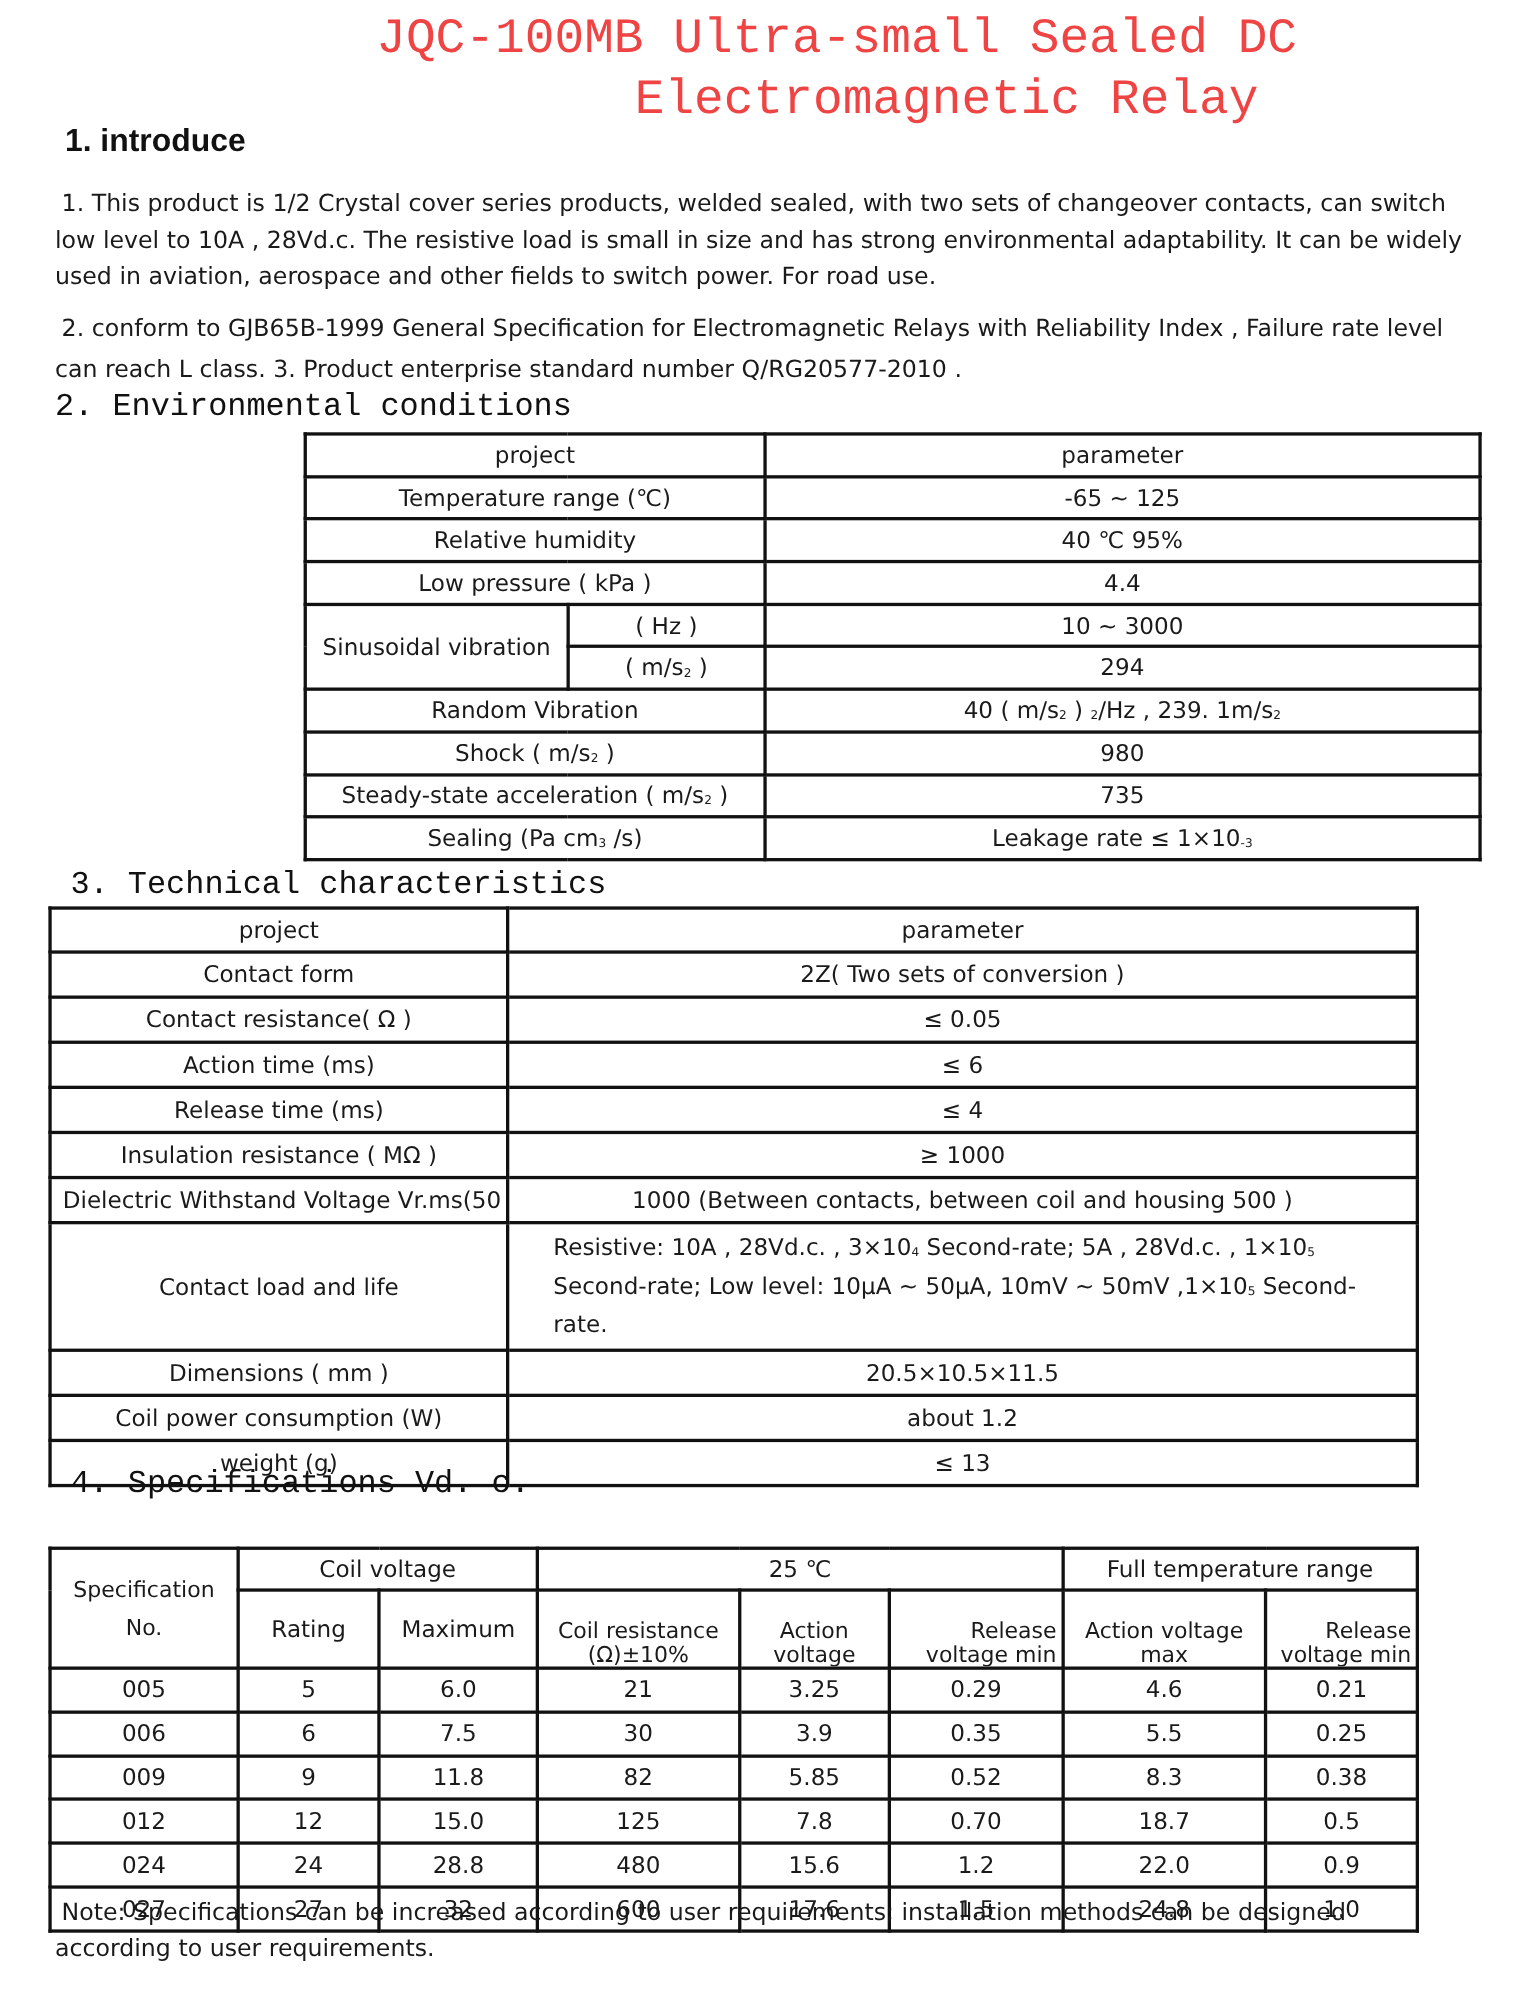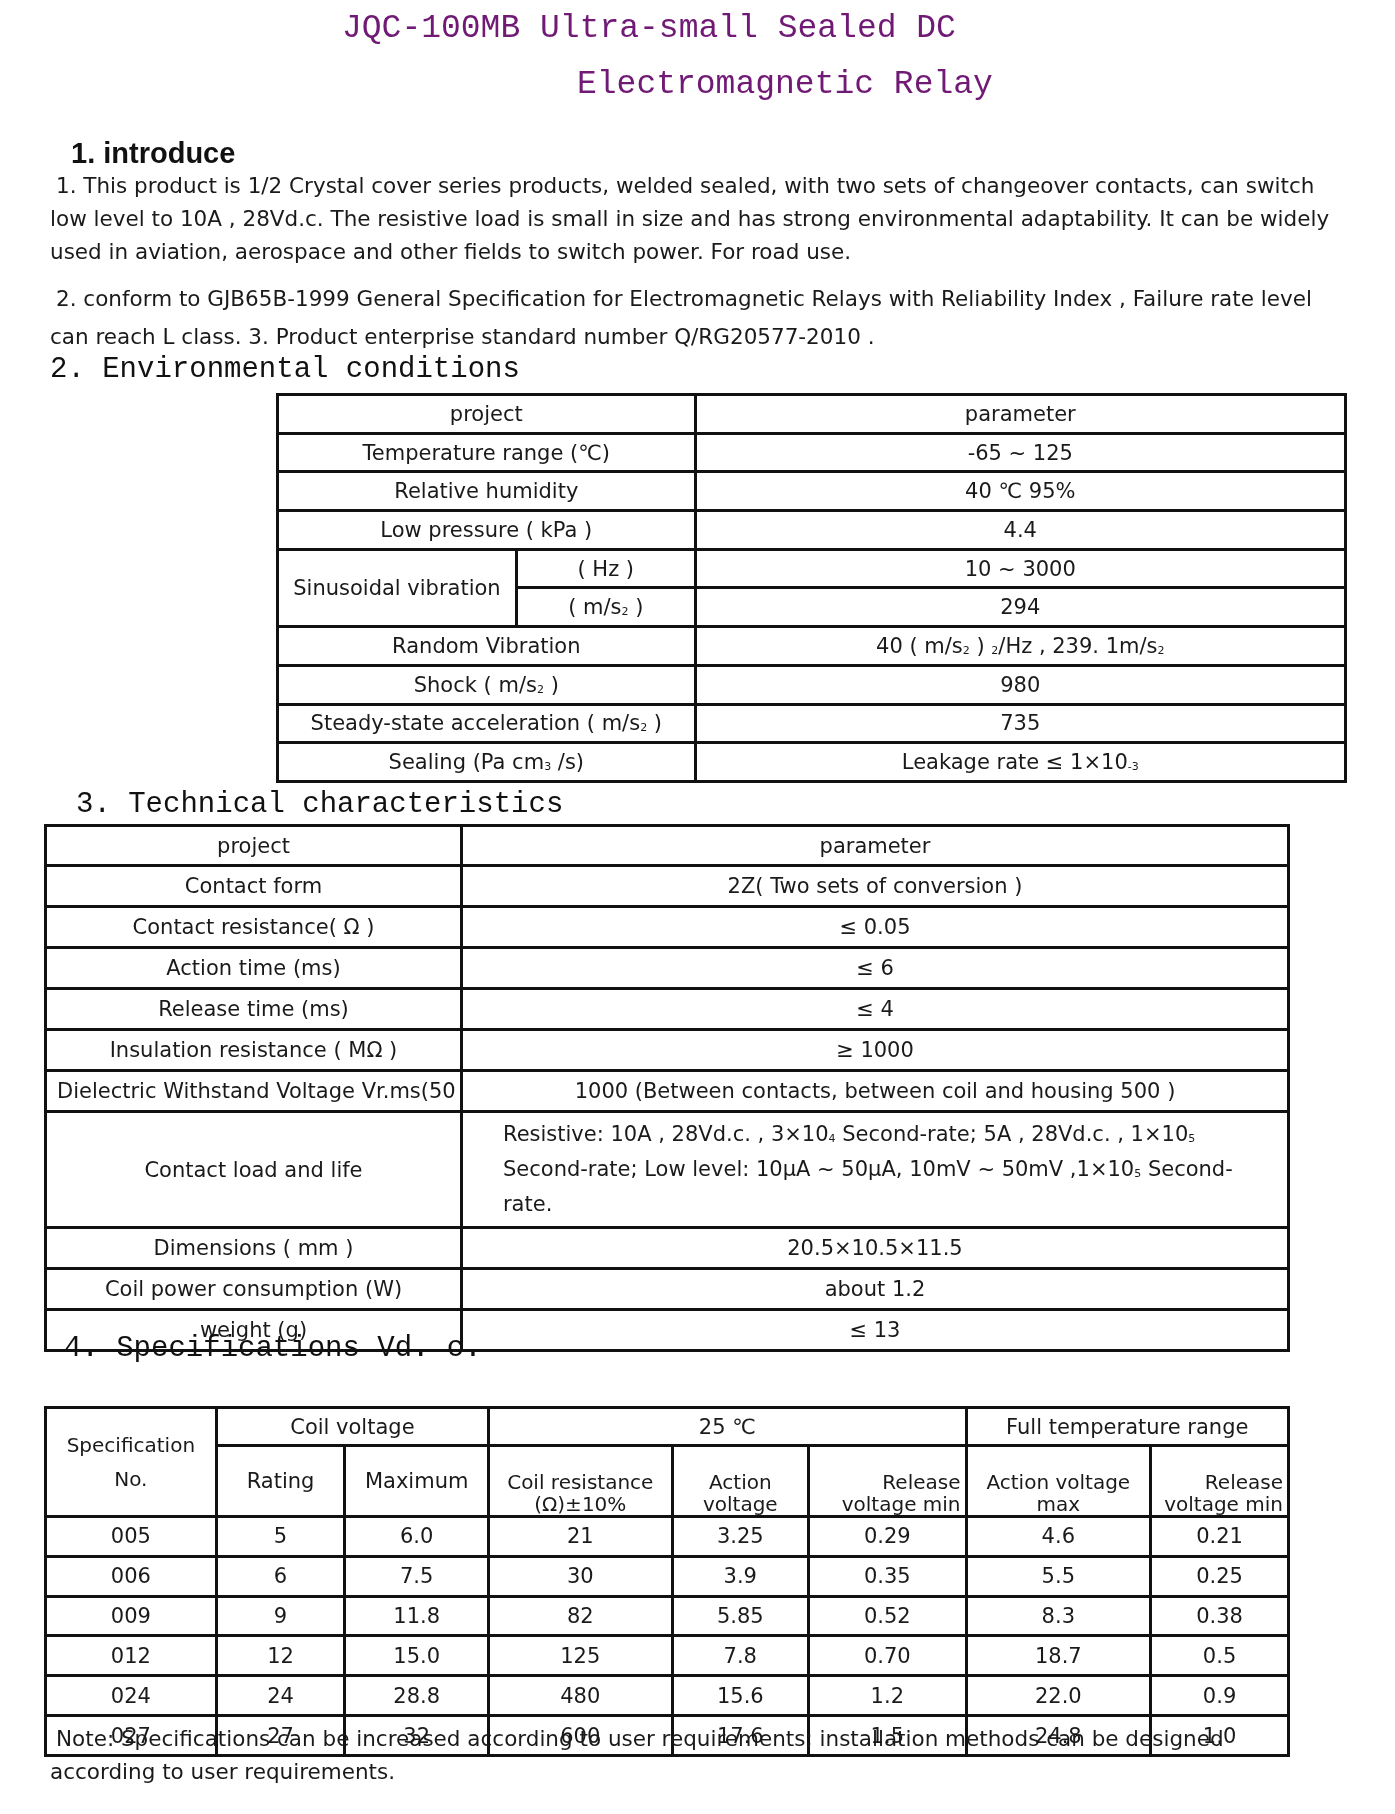--- a/index.html
+++ b/index.html
@@ -1,35 +1,35 @@
 <!DOCTYPE html>
 <html><head>
 <meta charset="utf-8">
 <style>
   html, body { margin:0; padding:0; background:#ffffff; }
   body { width:1395px; height:1814px; position:relative; overflow:hidden; color:#111; font-family:"Liberation Sans", sans-serif; }
   .abs { position:absolute; }
-  .title { font-family:"Liberation Mono", "DejaVu Sans Mono", monospace; font-size:33px; color:#701a75; white-space:nowrap; letter-spacing:0px; }
+  .title { font-family:"Liberation Mono", "DejaVu Sans Mono", monospace; font-size:45px; color:#ef4444; white-space:nowrap; letter-spacing:0px; }
   .h1 { font-family:"Liberation Sans", sans-serif; font-weight:bold; font-size:29px; }
   .h2 { font-family:"Liberation Mono", "DejaVu Sans Mono", monospace; font-size:29px; white-space:nowrap; }
   .para { font-family:"DejaVu Sans", sans-serif; font-size:21.5px; line-height:33px; color:#1a1a1a; }
   table { border-collapse:collapse; position:absolute; font-family:"DejaVu Sans", sans-serif; font-size:21px; color:#1a1a1a; }
   td { border:3px solid #111; text-align:center; vertical-align:middle; padding:0 4px; white-space:nowrap; overflow:hidden; }
   sub { font-size:11px; vertical-align:-1px; }
   .wrap { white-space:normal; text-align:left; line-height:31px; padding:6px 18px 6px 40px; }
   .hdr2 { font-size:20px; line-height:22px; }
   .clip { line-height:22px; height:52px; padding-top:24px; box-sizing:border-box; vertical-align:top; }
 </style>
 </head>
 <body>
 
 <div class="abs title" style="left:342px; top:10px;">JQC-100MB Ultra-small Sealed DC</div>
 <div class="abs title" style="left:577px; top:66px;">Electromagnetic Relay</div>
 
-<div class="abs h1" style="left:59px; top:137px;margin-left:12px;">1. introduce</div>
+<div class="abs h1" style="left:59px; top:112px;">1. introduce</div>
 <div class="abs para" style="left:50px; top:169px; width:1300px; text-indent:6px;">1. This product is 1/2 Crystal cover series products, welded sealed, with two sets of changeover contacts, can switch low level to 10A , 28Vd.c. The resistive load is small in size and has strong environmental adaptability. It can be widely used in aviation, aerospace and other fields to switch power. For road use.</div>
 <div class="abs para" style="left:50px; top:280px; width:1300px; line-height:38px; text-indent:6px;">2. conform to GJB65B-1999 General Specification for Electromagnetic Relays with Reliability Index , Failure rate level can reach L class. 3. Product enterprise standard number Q/RG20577-2010 .</div>
 
 <div class="abs h2" style="left:50px; top:353px;">2.  Environmental  conditions</div>
 
 <table style="left:276px; top:393px; width:1071px; height:390px;">
   <colgroup>
       <col style="width:239px">
       <col style="width:179px">
       <col style="width:653px">
@@ -72,21 +72,21 @@
     <td colspan="2"><span>Steady-state acceleration ( m/s</span><sub>2</sub><span> )</span></td>
     <td>735</td>
   </tr>
   <tr>
     <td colspan="2"><span>Sealing (Pa cm</span><sub>3</sub><span> /s)</span></td>
     <td><span>Leakage rate ≤ 1×10</span><sub>-3</sub></td>
   </tr>
 </tbody>
   </table>
 
-<div class="abs h2" style="left:76px; top:788px;">3.  Technical  characteristics</div>
+<div class="abs h2" style="left:64px; top:788px;">3.  Technical  characteristics</div>
 
 <table style="left:44px; top:824px; width:1246px; height:496px;">
   <colgroup>
       <col style="width:416px">
       <col style="width:830px">
     </colgroup>
   <tbody>
       <tr style="height:40px">
     <td>project</td>
     <td>parameter</td>

